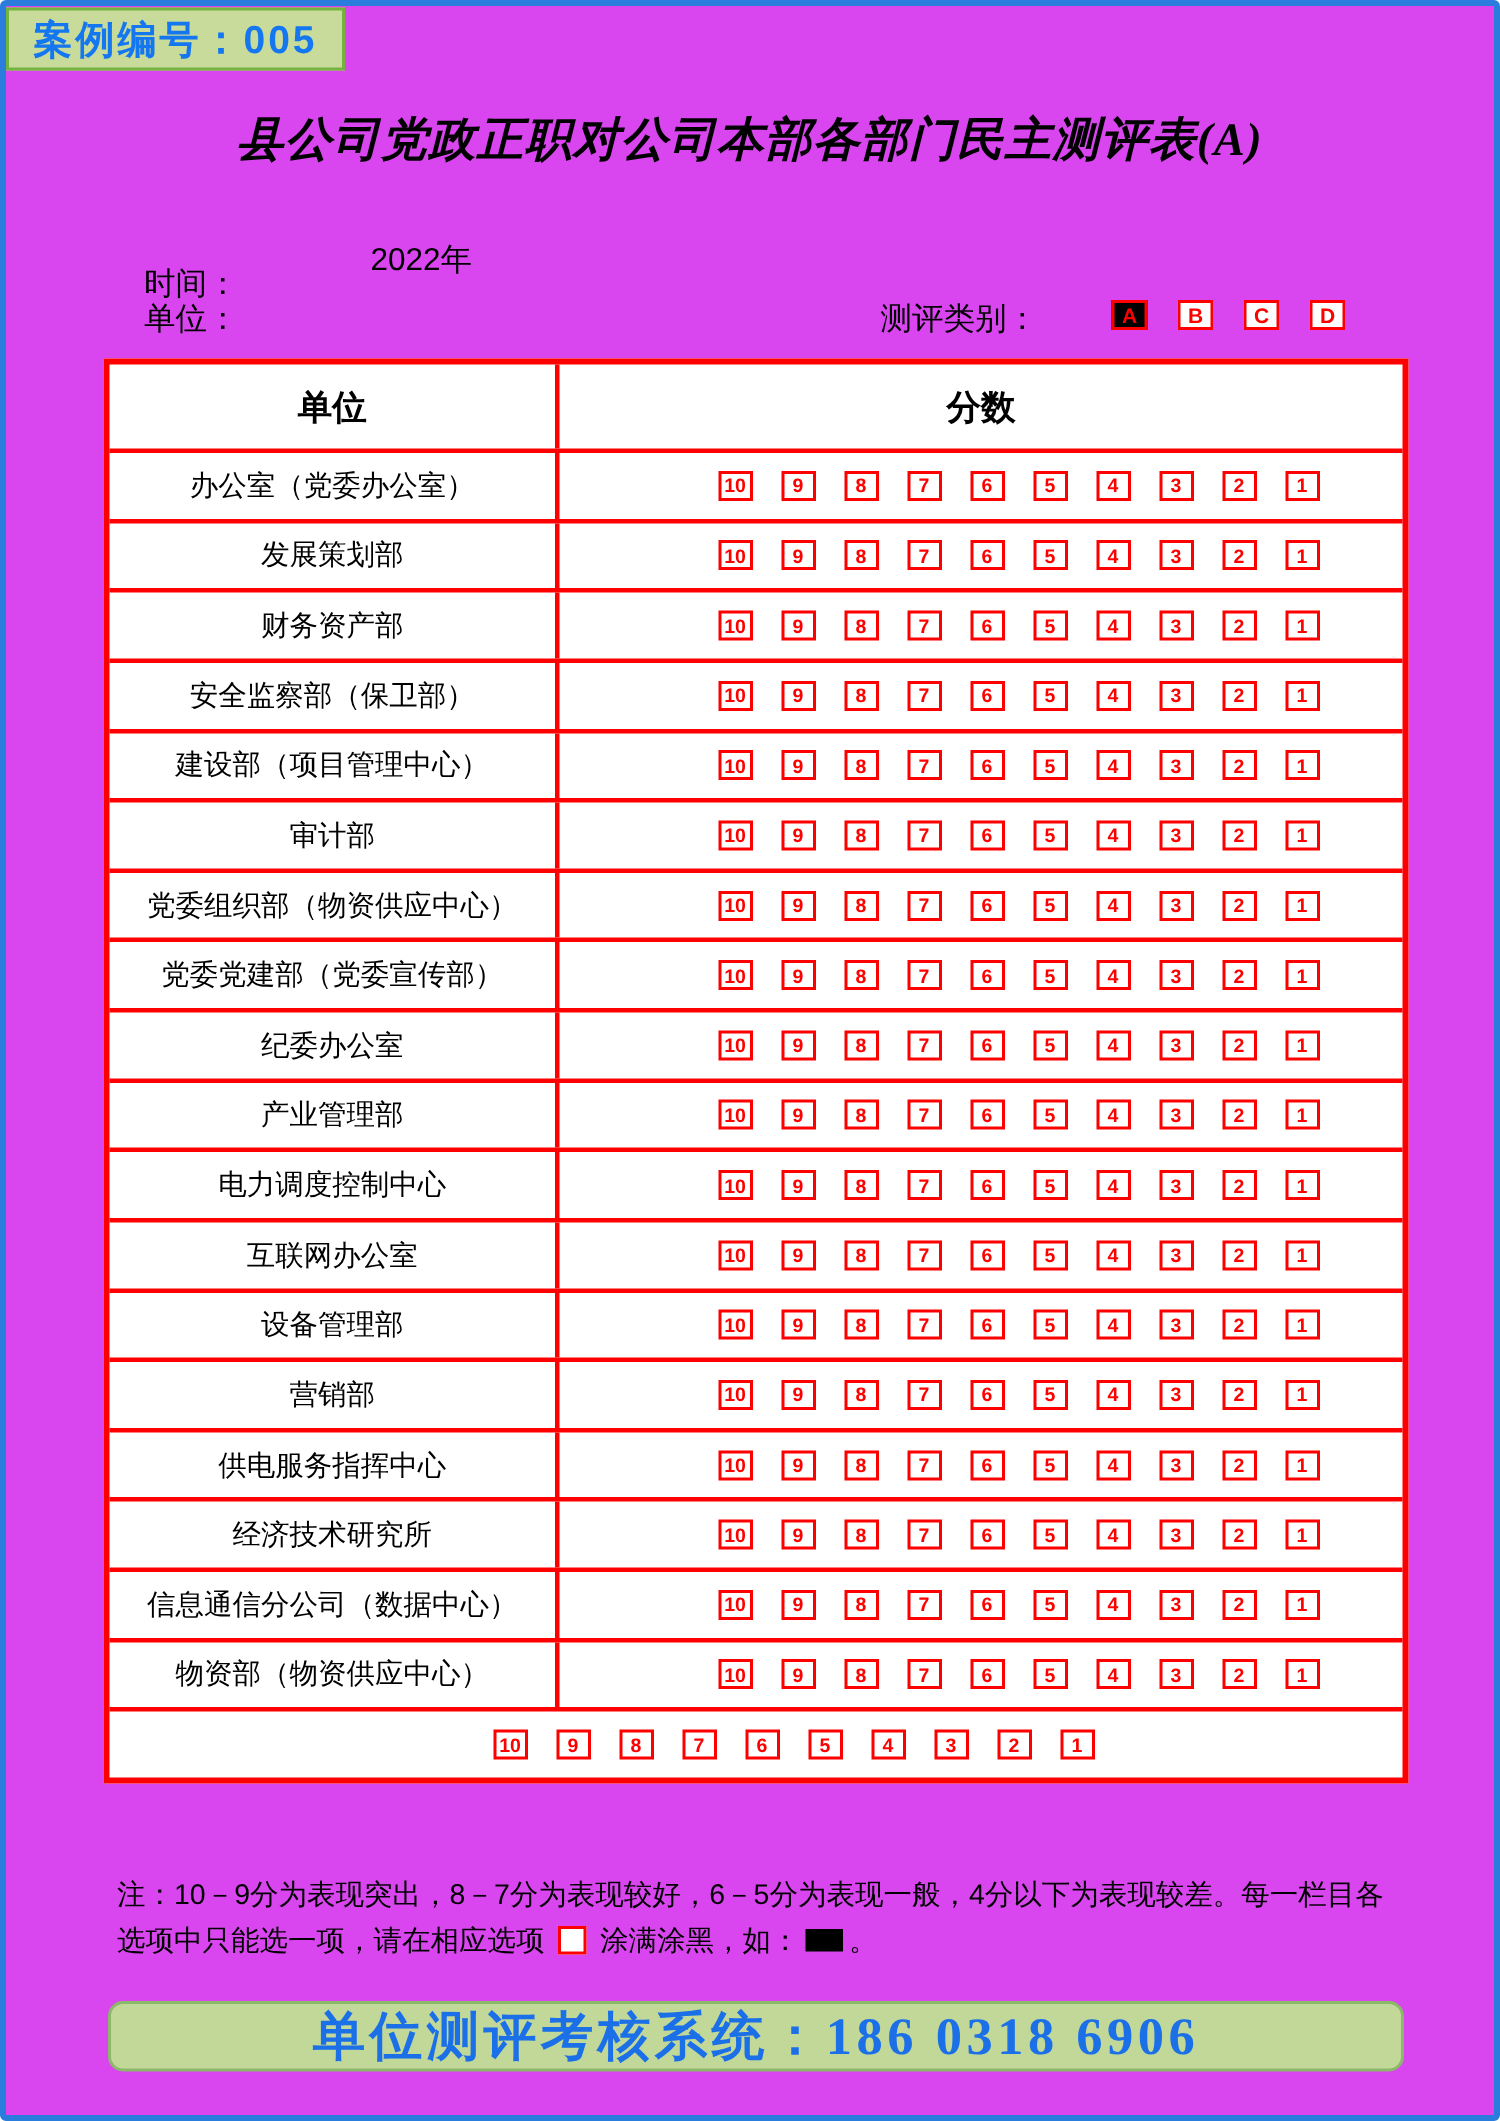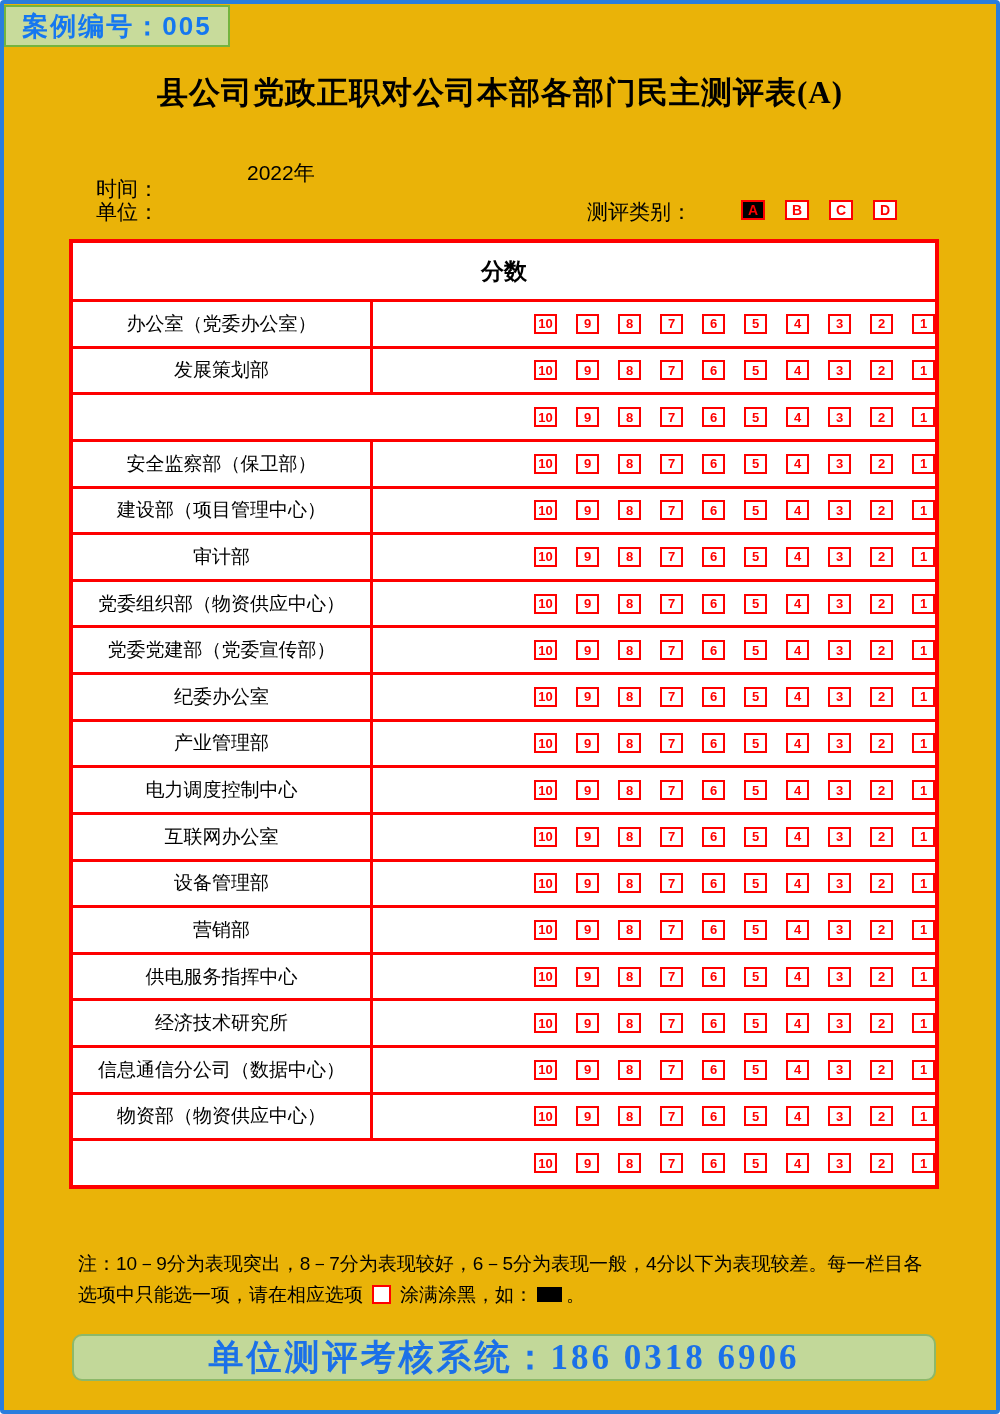--- a/index.html
+++ b/index.html
@@ -5,41 +5,42 @@
   * { margin:0; padding:0; box-sizing:border-box; }
   body {
     font-family: "Liberation Sans", "DejaVu Sans", sans-serif;
     background:#fff;
     width:1000px; height:1414px;
     position:relative;
   }
   .page {
     position:absolute; left:0; top:0;
     width:1000px; height:1414px;
-    background:#eab308;
+    background:#d946ef;
     border:4px solid #2a7ddd;
     border-radius:4px;
   }
   
   .badge {
     position:absolute; left:0px; top:1px;
     width:226px; height:42px;
     background:#c8db9b;
     border:2px solid #74b43e;
     display:flex; align-items:center; justify-content:center;
     font-weight:bold; font-size:26px; letter-spacing:2px;
     color:#1577f0;
   }
   
   .title {
     position:absolute; top:68px; left:0; width:100%;
     text-align:center;
     font-family:"Liberation Serif", "DejaVu Serif", serif;
     font-weight:bold; font-size:31px; letter-spacing:1px;
     color:#000;
+    font-style:italic;
   }
   
   .meta-label { position:absolute; font-size:21px; color:#000; }
   .lbl-time   { left:92px;  top:155px;margin-top:16px; }
   .val-time   { left:243px; top:155px; }
   .lbl-unit   { left:92px;  top:194px;font-family:Liberation Mono, monospace; }
   .lbl-cat    { left:583px; top:194px; }
   .categories {
     position:absolute; left:737px; top:196px;
     display:flex; gap:20px;
@@ -74,21 +75,21 @@
   .cell-unit {
     width:300px; flex:0 0 300px;
     border-right:3px solid #fe0000;
     font-size:19px;
   }
   .t-head .cell-unit, .t-head .cell-score {
     font-weight:bold; font-size:23px;
   }
   .cell-score {
     flex:1;
-    justify-content:flex-end;
+    justify-content:center;
     padding-left:50px;
     gap:19px;
   }
   .score-box {
     width:23px; height:20px; flex:0 0 23px;
     border:2px solid #fe0000;
     color:#fe0000; background:#fff;
     font-weight:bold; font-size:13px;
     display:inline-flex; align-items:center; justify-content:center;
     cursor:pointer;
@@ -138,20 +139,21 @@
 
   <div class="categories">
       <span class="cat-box selected">A</span>
       <span class="cat-box">B</span>
       <span class="cat-box">C</span>
       <span class="cat-box">D</span>
     </div>
 
   <div class="eval-table">
     <div class="t-row t-head">
+      <div class="cell cell-unit">单位</div>
       <div class="cell cell-score" style="justify-content:center;padding-left:0;">分数</div>
     </div>
 
   <div class="t-row">
         <div class="cell cell-unit">办公室（党委办公室）</div>
         <div class="cell cell-score">
           <span class="score-box">10</span>
           <span class="score-box">9</span>
           <span class="score-box">8</span>
           <span class="score-box">7</span>
@@ -172,20 +174,21 @@
           <span class="score-box">7</span>
           <span class="score-box">6</span>
           <span class="score-box">5</span>
           <span class="score-box">4</span>
           <span class="score-box">3</span>
           <span class="score-box">2</span>
           <span class="score-box">1</span>
         </div>
       </div>
       <div class="t-row">
+        <div class="cell cell-unit">财务资产部</div>
         <div class="cell cell-score">
           <span class="score-box">10</span>
           <span class="score-box">9</span>
           <span class="score-box">8</span>
           <span class="score-box">7</span>
           <span class="score-box">6</span>
           <span class="score-box">5</span>
           <span class="score-box">4</span>
           <span class="score-box">3</span>
           <span class="score-box">2</span>

